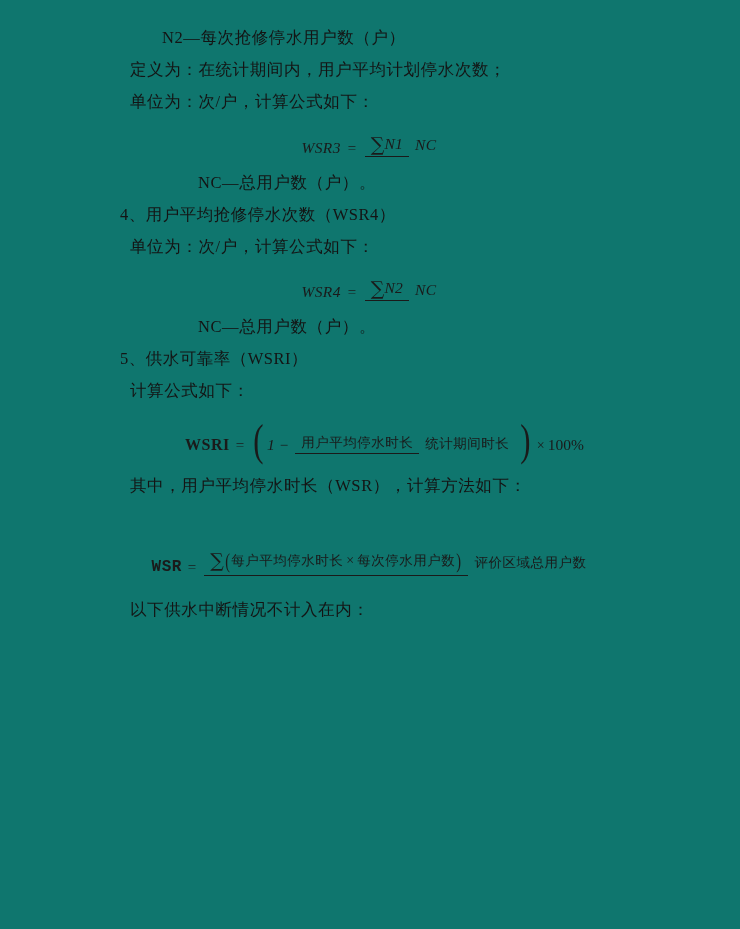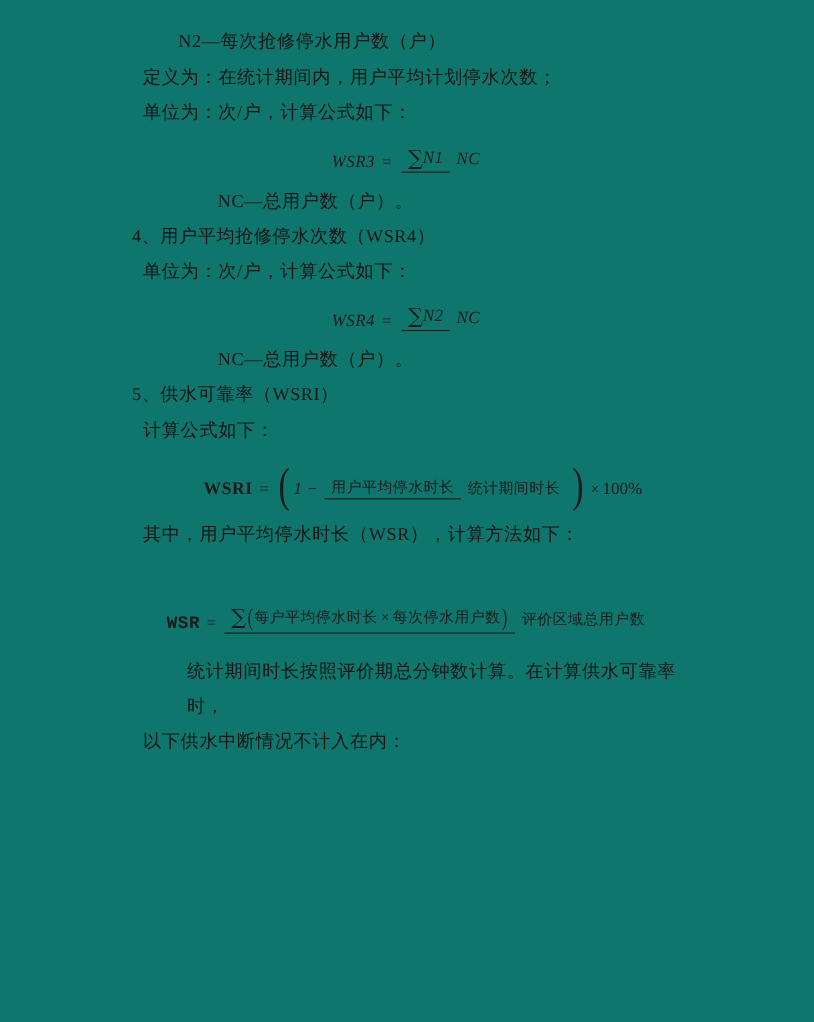--- a/index.html
+++ b/index.html
@@ -197,19 +197,18 @@
       <span class="formula-inner">
         <span class="wsr-label">WSR</span>
         <span class="eq" style="font-style:normal;">=</span>
         <span class="frac">
           <span class="num"><span class="sigma">∑</span><span style="font-size:22px;font-family:'Liberation Serif',serif;display:inline-block;transform:scaleX(0.65);vertical-align:-3px;">(</span><span class="cn">每户平均停水时长</span><span class="times">×</span><span class="cn">每次停水用户数</span><span style="font-size:22px;font-family:'Liberation Serif',serif;display:inline-block;transform:scaleX(0.65);vertical-align:-3px;">)</span></span>
           <span class="den cn">评价区域总用户数</span>
         </span>
       </span>
     </div>
 
-    <div class="line indent-4">统计期间时长按照评价期总分钟数计算。在计算供水可靠率时，</div>
 
     <div class="line indent-2">以下供水中断情况不计入在内：</div>
 
     <div class="bottom-pad"></div>
   </div>
 </div>
 
 </body></html>

